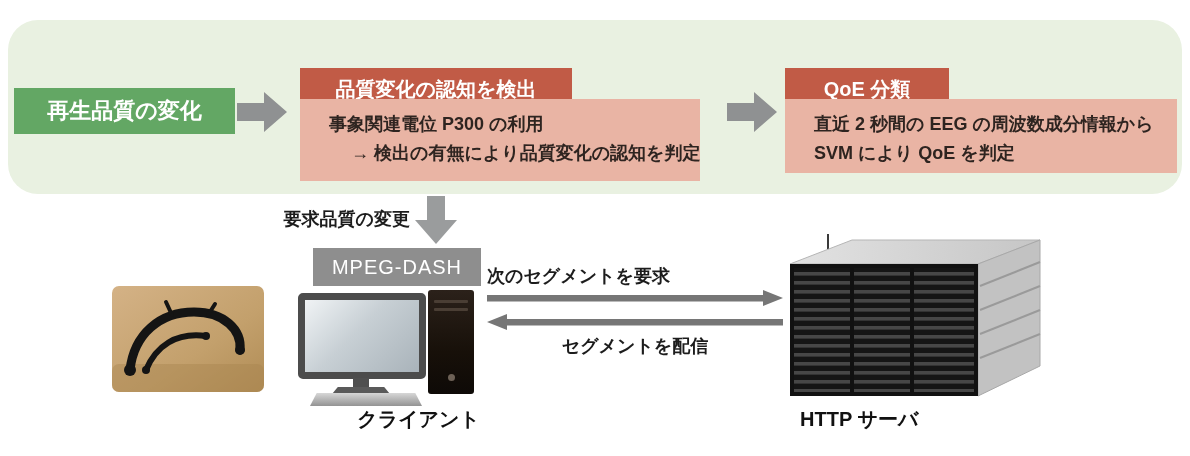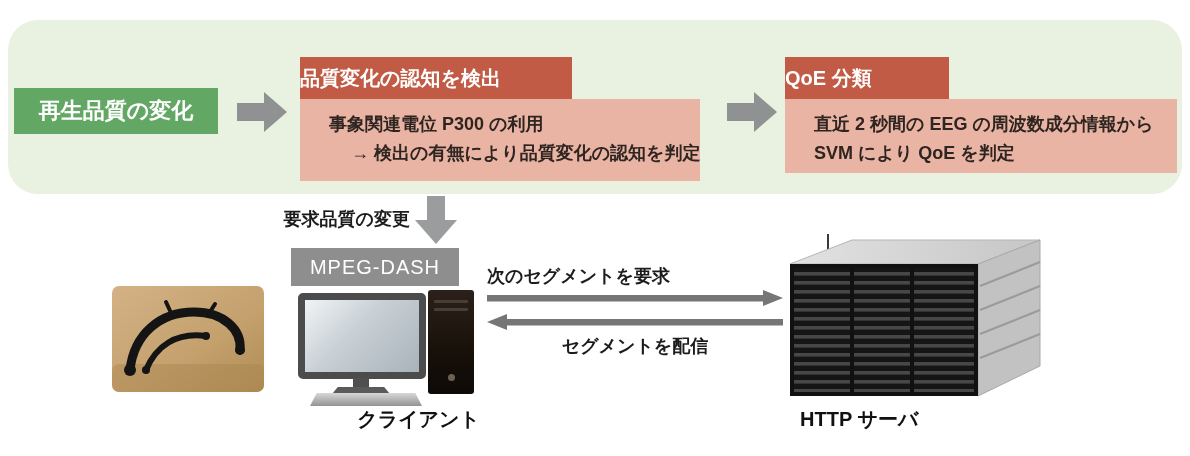--- a/index.html
+++ b/index.html
@@ -4,44 +4,44 @@
 <style>
   * { margin:0; padding:0; box-sizing:border-box; }
   html,body { background:#ffffff; }
   body { font-family:"Liberation Sans","DejaVu Sans",sans-serif; }
   .canvas { position:relative; width:1190px; height:456px; background:#ffffff; overflow:hidden; }
   .abs { position:absolute; }
 
   
   .top-panel { left:8px; top:20px; width:1174px; height:174px; background:#e9f1e1; border-radius:30px; }
 
-  .green-box { left:14px; top:88px; width:204px; height:46px; background:#63a764;
+  .green-box { left:14px; top:88px; width:221px; height:46px; background:#63a764;
                color:#ffffff; font-size:22px; font-weight:bold; text-align:center; line-height:46px; }
 
   .red-header { background:#c15b46; color:#ffffff; font-size:20px; font-weight:bold;
-                height:42px; line-height:42px; }
+                text-align:center; height:42px; line-height:42px;margin-top:11px; }
   .hdr-detect { left:300px; top:57px; width:272px; }
   .hdr-qoe    { left:785px; top:57px; width:164px; }
 
   .salmon-body { background:#e9b4a4; color:#2e2420; font-size:18px; font-weight:bold;
                  padding:11px 29px; line-height:29px; }
   .body-detect { left:300px; top:99px; width:400px; height:82px; }
   .body-qoe    { left:785px; top:99px; width:392px; height:74px; }
   .indent { display:block; padding-left:22px; }
   .block-line { display:block; white-space:nowrap; }
 
   .blk-arrow { width:50px; height:40px; }
   .blk-arrow-1 { left:237px; top:92px; }
   .blk-arrow-2 { left:727px; top:92px; }
   .down-arrow { left:415px; top:196px; width:42px; height:48px; }
 
   
   .req-change-label { left:270px; top:207px; width:140px; font-size:18px; font-weight:bold; color:#1c1c1c; text-align:right; white-space:nowrap; }
 
-  .mpeg-box { left:291px; top:248px; width:168px; height:38px; background:#8e8e8e;
+  .mpeg-box { left:313px; top:248px; width:168px; height:38px; background:#8e8e8e;
               color:#ffffff; font-size:20px; text-align:center; line-height:38px; letter-spacing:1px; }
 
   .headset-photo { left:112px; top:286px; width:152px; height:106px; }
 
   
   .client-cluster { left:290px; top:288px; width:195px; height:118px; }
   .pc-tower { position:absolute; left:138px; top:2px; width:46px; height:104px; border-radius:3px;
               background:linear-gradient(180deg,#2b211a 0%,#171009 60%,#0e0a07 100%); }
   .pc-tower .bay { position:absolute; left:6px; width:34px; height:3px; background:#4a3e34; border-radius:1px; }
   .pc-tower .power { position:absolute; left:20px; top:84px; width:7px; height:7px; border-radius:50%; background:#6d6156; }

